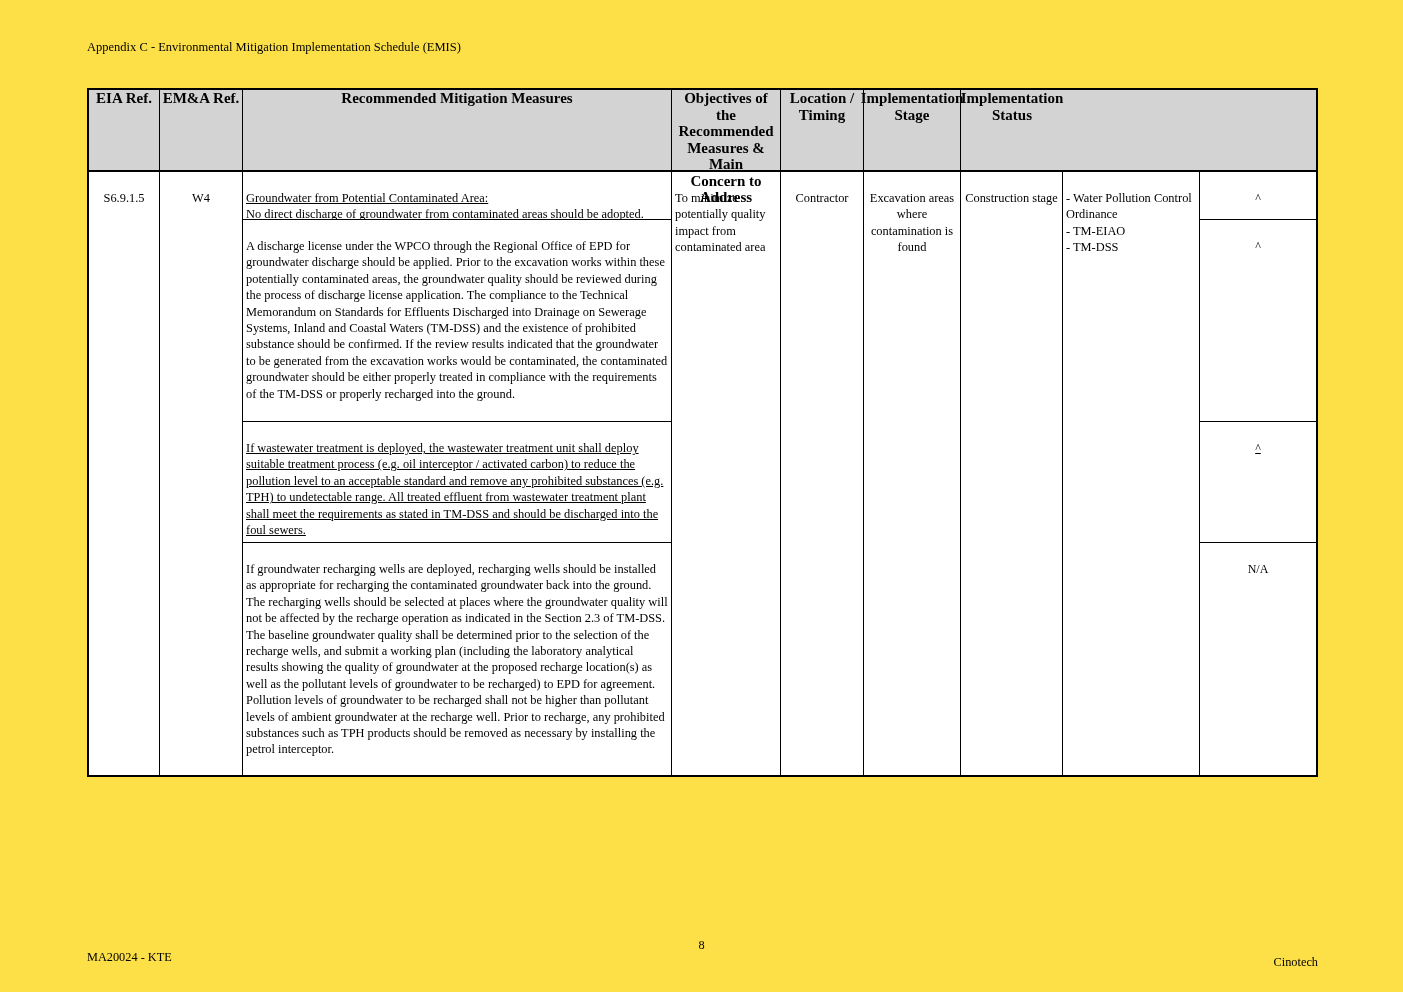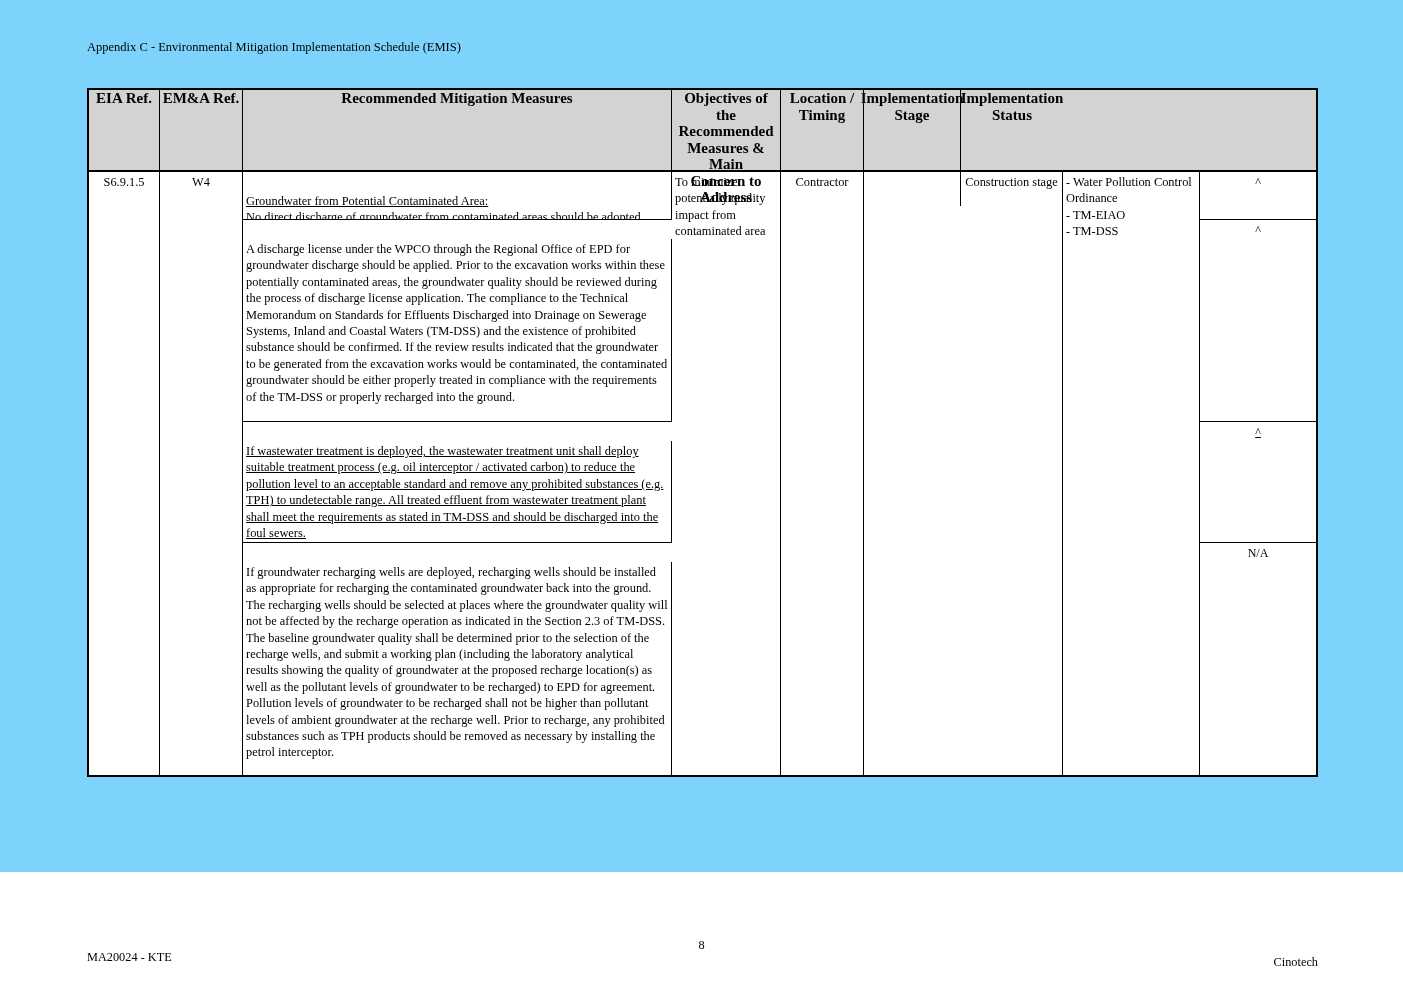--- a/index.html
+++ b/index.html
@@ -3,21 +3,21 @@
 <meta charset="utf-8">
 <style>
   * { margin: 0; padding: 0; box-sizing: border-box; }
   html, body { background: #ffffff; }
   body {
     width: 1403px; height: 992px;
     font-family: "Liberation Serif", serif;
     color: #000000;
     position: relative;
   }
-  .page { position: relative; width: 1403px; height: 872px; background: #7dd3fc; }
+  .page { position: relative; width: 1403px; height: 992px; background: #fde047; }
 
   .appendix-title {
     position: absolute; left: 87px; top: 40px;
     font-size: 12.5px;
   }
 
   
   .tbl {
     position: absolute; left: 87px; top: 88px;
     width: 1231px;
@@ -43,29 +43,29 @@
   .th.no-r { border-right: none; }
 
   .tbody {
     display: grid;
     grid-template-columns: 71px 83px 429px 109px 83px 97px 102px 137px 116px;
     grid-template-rows: 48px 202px 121px 232px;
     font-size: 12.4px; line-height: 16.4px;
   }
   .cell {
     border-right: 1px solid #000;
-    padding: 2px 3px 0 3px;
+    padding: 18px 3px 0 3px;
     overflow: hidden;
   }
   .cell.no-r { border-right: none; }
   .cell.ctr { text-align: center; }
   .span4 { grid-row: 1 / span 4; }
   .col1 { grid-column: 1; }
   .col2 { grid-column: 2; }
-  .col3 { grid-column: 3; margin-top: 19px; }
+  .col3 { grid-column: 3; }
   .col4 { grid-column: 4; }
   .col5 { grid-column: 5; }
   .col6 { grid-column: 6; }
   .col7 { grid-column: 7; }
   .col8 { grid-column: 8; }
   .col9 { grid-column: 9; }
   .r1 { grid-row: 1; } .r2 { grid-row: 2; } .r3 { grid-row: 3; text-decoration: underline; } .r4 { grid-row: 4; }
   .sub-b { border-bottom: 1px solid #000; }
   .measure-heading { text-decoration: underline; }
   .status-mark { font-size: 12px; }
@@ -127,20 +127,21 @@
       <div class="cell col3 r1 sub-b">
         <div class="measure-heading">Groundwater from Potential Contaminated Area:</div>
         <div>No direct discharge of groundwater from contaminated areas should be adopted.</div>
       </div>
       <div class="cell col3 r2 sub-b">A discharge license under the WPCO through the Regional Office of EPD for groundwater discharge should be applied. Prior to the excavation works within these potentially contaminated areas, the groundwater quality should be reviewed during the process of discharge license application. The compliance to the Technical Memorandum on Standards for Effluents Discharged into Drainage on Sewerage Systems, Inland and Coastal Waters (TM-DSS) and the existence of prohibited substance should be confirmed. If the review results indicated that the groundwater to be generated from the excavation works would be contaminated, the contaminated groundwater should be either properly treated in compliance with the requirements of the TM-DSS or properly recharged into the ground.</div>
       <div class="cell col3 r3 sub-b">If wastewater treatment is deployed, the wastewater treatment unit shall deploy suitable treatment process (e.g. oil interceptor / activated carbon) to reduce the pollution level to an acceptable standard and remove any prohibited substances (e.g. TPH) to undetectable range. All treated effluent from wastewater treatment plant shall meet the requirements as stated in TM-DSS and should be discharged into the foul sewers.</div>
       <div class="cell col3 r4">If groundwater recharging wells are deployed, recharging wells should be installed as appropriate for recharging the contaminated groundwater back into the ground. The recharging wells should be selected at places where the groundwater quality will not be affected by the recharge operation as indicated in the Section 2.3 of TM-DSS. The baseline groundwater quality shall be determined prior to the selection of the recharge wells, and submit a working plan (including the laboratory analytical results showing the quality of groundwater at the proposed recharge location(s) as well as the pollutant levels of groundwater to be recharged) to EPD for agreement. Pollution levels of groundwater to be recharged shall not be higher than pollutant levels of ambient groundwater at the recharge well. Prior to recharge, any prohibited substances such as TPH products should be removed as necessary by installing the petrol interceptor.</div>
 
       <div class="cell col4 span4">To minimize potentially quality impact from contaminated area</div>
       <div class="cell col5 span4 ctr">Contractor</div>
+      <div class="cell col6 span4 ctr">Excavation areas where contamination is found</div>
       <div class="cell col7 span4 ctr">Construction stage</div>
 
       <div class="cell col8 span4">
         <div>- Water Pollution Control Ordinance</div>
         <div>- TM-EIAO</div>
         <div>- TM-DSS</div>
       </div>
 
       <div class="cell col9 r1 ctr no-r sub-b"><span class="status-mark">^</span></div>
       <div class="cell col9 r2 ctr no-r sub-b"><span class="status-mark">^</span></div>

